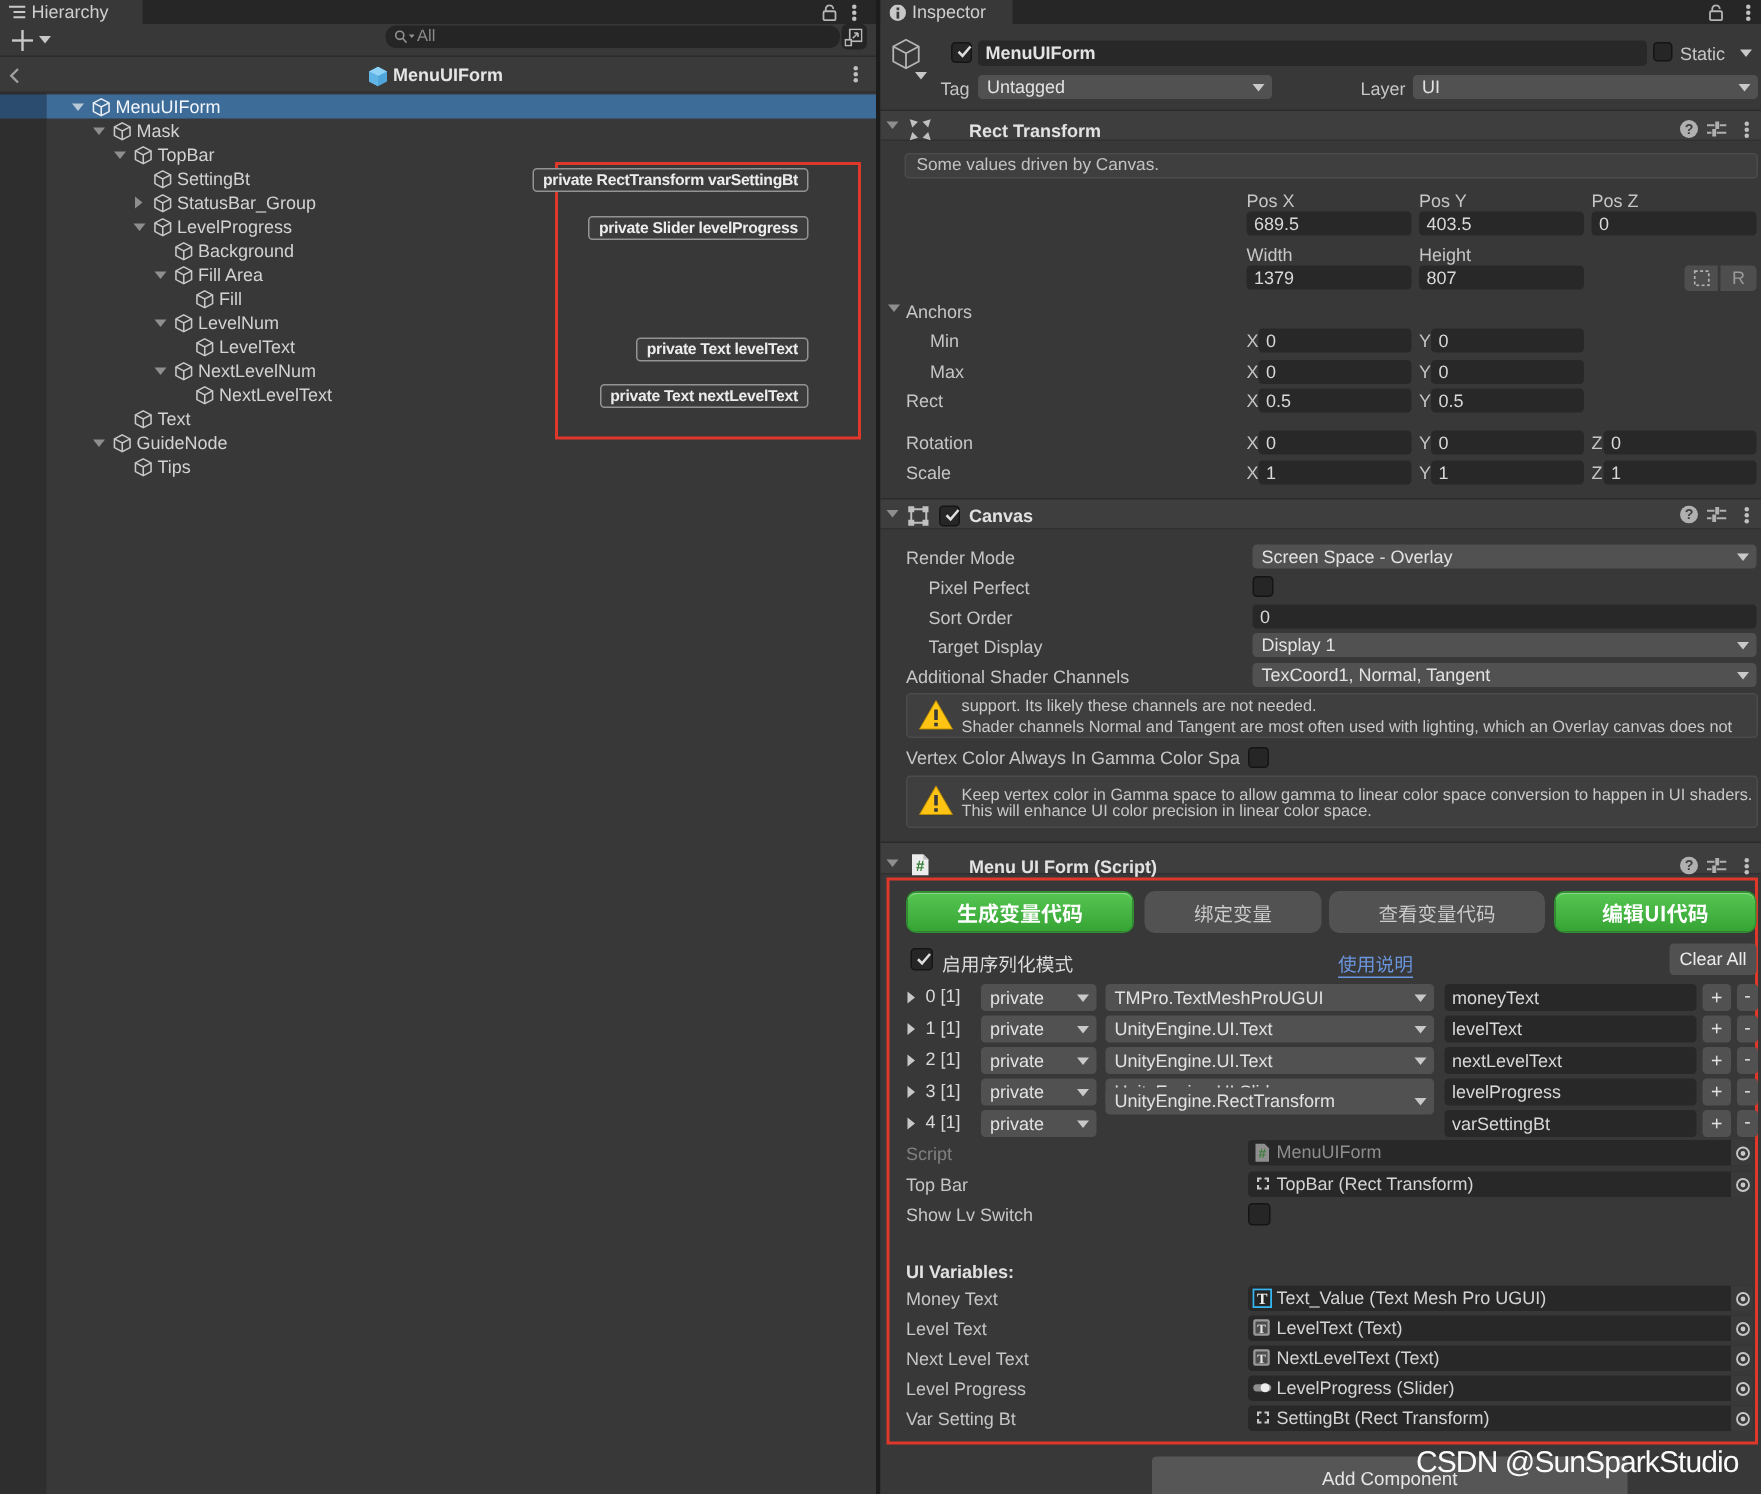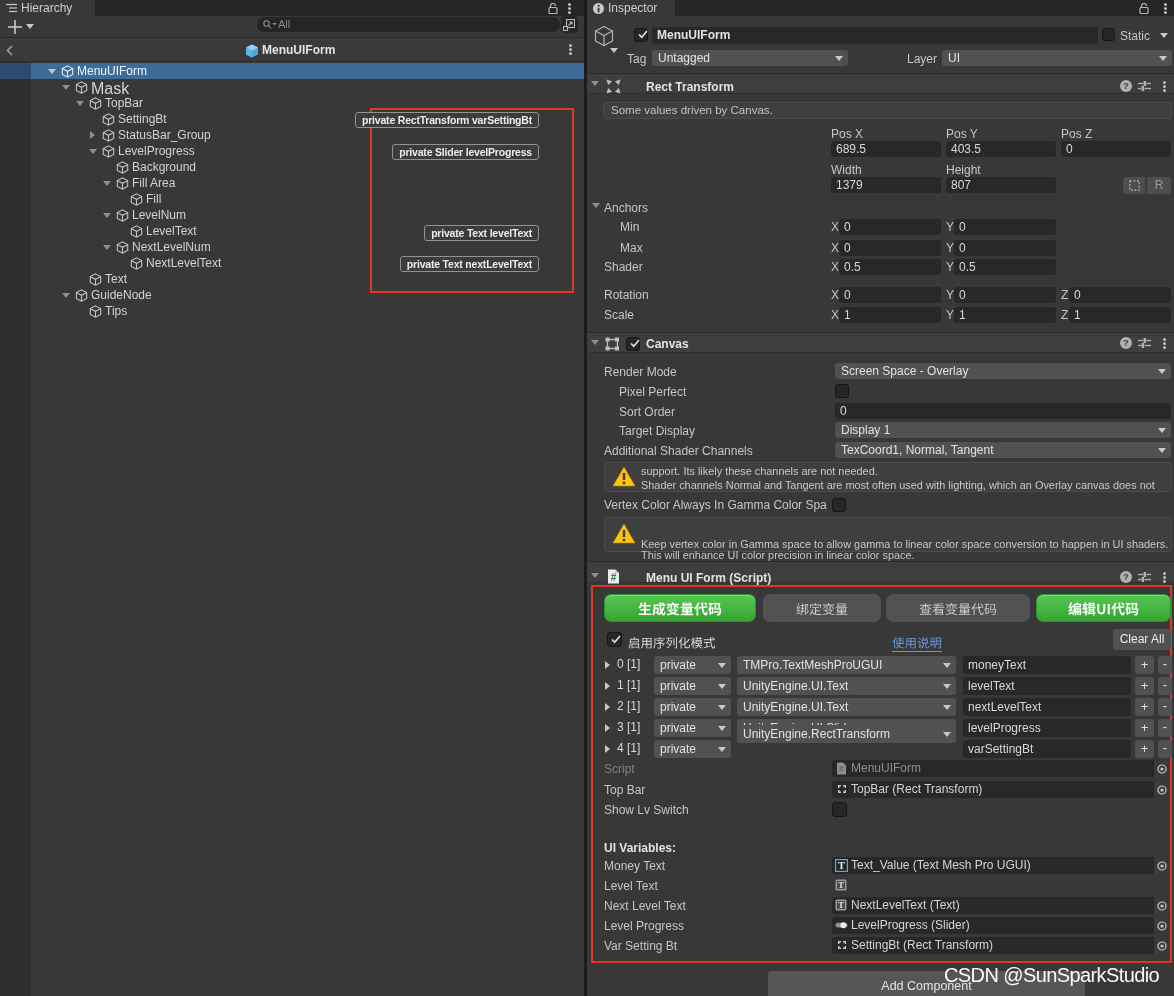--- a/index.html
+++ b/index.html
@@ -95,21 +95,21 @@
       <svg class="abs" style="left:61px;top:65px" width="13" height="13" fill="none" stroke="#e8eef4" stroke-width="1.05">
         <path d="M6.5 0.9 L11.7 3.6 L11.7 9.4 L6.5 12.1 L1.3 9.4 L1.3 3.6 Z"></path>
         <path d="M1.3 3.6 L6.5 6.3 L11.7 3.6 M6.5 6.3 L6.5 12.1"></path>
       </svg>
       <div class="abs" style="left:77px;top:64px;color:#f2f6fa;font-size:12px;white-space:nowrap">MenuUIForm</div>
   <div class="tri-d" style="left:62px;top:85px;border-top-color:#8e8e8e"></div>
       <svg class="abs" style="left:75px;top:81px" width="13" height="13" fill="none" stroke="#c8c8c8" stroke-width="1.05">
         <path d="M6.5 0.9 L11.7 3.6 L11.7 9.4 L6.5 12.1 L1.3 9.4 L1.3 3.6 Z"></path>
         <path d="M1.3 3.6 L6.5 6.3 L11.7 3.6 M6.5 6.3 L6.5 12.1"></path>
       </svg>
-      <div class="abs" style="left:91px;top:80px;color:#d2d2d2;font-size:16px;white-space:nowrap">Mask</div>
+      <div class="abs" style="left:91px;top:80px;color:#d2d2d2;font-size:12px;white-space:nowrap">Mask</div>
   <div class="tri-d" style="left:76px;top:101px;border-top-color:#8e8e8e"></div>
       <svg class="abs" style="left:89px;top:97px" width="13" height="13" fill="none" stroke="#c8c8c8" stroke-width="1.05">
         <path d="M6.5 0.9 L11.7 3.6 L11.7 9.4 L6.5 12.1 L1.3 9.4 L1.3 3.6 Z"></path>
         <path d="M1.3 3.6 L6.5 6.3 L11.7 3.6 M6.5 6.3 L6.5 12.1"></path>
       </svg>
       <div class="abs" style="left:105px;top:96px;color:#d2d2d2;font-size:12px;white-space:nowrap">TopBar</div>
   <svg class="abs" style="left:102px;top:113px" width="13" height="13" fill="none" stroke="#c8c8c8" stroke-width="1.05">
         <path d="M6.5 0.9 L11.7 3.6 L11.7 9.4 L6.5 12.1 L1.3 9.4 L1.3 3.6 Z"></path>
         <path d="M1.3 3.6 L6.5 6.3 L11.7 3.6 M6.5 6.3 L6.5 12.1"></path>
       </svg>
@@ -279,21 +279,21 @@
   <div class="lbl" style="left:33px;top:219px">Min</div>
   <div class="lbl" style="left:244px;top:219px">X</div>
       <div class="fld" style="left:252px;top:219px;width:102px">0</div>
   <div class="lbl" style="left:359px;top:219px">Y</div>
       <div class="fld" style="left:367px;top:219px;width:102px">0</div>
   <div class="lbl" style="left:33px;top:240px">Max</div>
   <div class="lbl" style="left:244px;top:240px">X</div>
       <div class="fld" style="left:252px;top:240px;width:102px">0</div>
   <div class="lbl" style="left:359px;top:240px">Y</div>
       <div class="fld" style="left:367px;top:240px;width:102px">0</div>
-  <div class="lbl" style="left:17px;top:259px">Shader</div>
+  <div class="lbl" style="left:17px;top:259px">Rect</div>
   <div class="lbl" style="left:244px;top:259px">X</div>
       <div class="fld" style="left:252px;top:259px;width:102px">0.5</div>
   <div class="lbl" style="left:359px;top:259px">Y</div>
       <div class="fld" style="left:367px;top:259px;width:102px">0.5</div>
   <div class="lbl" style="left:17px;top:287px">Rotation</div>
   <div class="lbl" style="left:244px;top:287px">X</div>
       <div class="fld" style="left:252px;top:287px;width:102px">0</div>
   <div class="lbl" style="left:359px;top:287px">Y</div>
       <div class="fld" style="left:367px;top:287px;width:102px">0</div>
   <div class="lbl" style="left:474px;top:287px">Z</div>
@@ -361,21 +361,21 @@
       </div>
   <div class="lbl" style="left:17px;top:497px;width:228px;overflow:hidden">Vertex Color Always In Gamma Color Spa</div>
   <div class="cb" style="left:245px;top:498px"></div>
   <div class="helpbox" style="left:17px;top:517px;width:568px;height:35px"></div>
   <svg class="abs" style="left:25px;top:523px" width="24" height="21">
         <path d="M12 1 L23 20 L1 20 Z" fill="#ffc413" stroke="#b98a00" stroke-width="0.6"></path>
         <rect x="10.8" y="7" width="2.4" height="7" fill="#3a3a3a"></rect>
         <rect x="10.8" y="15.8" width="2.4" height="2.4" fill="#3a3a3a"></rect>
       </svg>
   <div class="abs" style="left:54px;top:522px;font-size:10.9px;line-height:11px;color:#c8c8c8;white-space:nowrap">
-        <div style="margin-top:17px">Keep vertex color in Gamma space to allow gamma to linear color space conversion to happen in UI shaders.</div>
+        <div style="margin-top:3px">Keep vertex color in Gamma space to allow gamma to linear color space conversion to happen in UI shaders.</div>
         <div style="margin-top:0px">This will enhance UI color precision in linear color space.</div>
       </div>
 
   <div class="hdr" style="top:561px;height:22px"></div>
   <div class="tri-d" style="left:4px;top:573px"></div>
   <div class="abs" style="left:20px;top:569px">
         <svg width="13" height="15">
           <path d="M1 0.5 h7.5 l3.5 3.5 v10.5 h-11 Z" fill="#ececec"></path>
           <path d="M8.5 0.5 l3.5 3.5 h-3.5 Z" fill="#bdbdbd"></path>
           <text x="6.5" y="11.5" text-anchor="middle" font-size="10" font-weight="bold" fill="#2e7d32" font-family="Liberation Sans">#</text>
@@ -506,20 +506,26 @@
           <svg style="margin:4px auto 0" width="10" height="10" fill="none">
             <circle cx="5" cy="5" r="4" stroke="#c8c8c8" stroke-width="1.2"></circle>
             <circle cx="5" cy="5" r="1.6" fill="#c8c8c8"></circle>
           </svg>
         </span></div>
   <svg class="abs" style="left:248px;top:859px" width="13" height="13">
         <rect x="0.5" y="0.5" width="12" height="12" fill="#252525" stroke="#35b6f0" stroke-width="1.4"></rect>
         <text x="6.5" y="10.2" text-anchor="middle" font-size="10.5" font-weight="bold" fill="#f0f0f0" font-family="Liberation Serif">T</text>
       </svg>
   <div class="lbl" style="left:17px;top:878px">Level Text</div>
+  <div class="objfld" style="left:245px;top:877px;width:337px"><span style="padding-left:19px">LevelText (Text)</span><span class="picker">
+          <svg style="margin:4px auto 0" width="10" height="10" fill="none">
+            <circle cx="5" cy="5" r="4" stroke="#c8c8c8" stroke-width="1.2"></circle>
+            <circle cx="5" cy="5" r="1.6" fill="#c8c8c8"></circle>
+          </svg>
+        </span></div>
   <svg class="abs" style="left:248px;top:879px" width="12" height="12">
         <rect x="0.5" y="0.5" width="11" height="11" rx="1.5" fill="#9a9a9a"></rect>
         <rect x="2" y="2" width="8" height="8" fill="#4c4c4c"></rect>
         <text x="6" y="9.4" text-anchor="middle" font-size="8.5" font-weight="bold" fill="#e8e8e8" font-family="Liberation Serif">T</text>
       </svg>
   <div class="lbl" style="left:17px;top:898px">Next Level Text</div>
   <div class="objfld" style="left:245px;top:897px;width:337px"><span style="padding-left:19px">NextLevelText (Text)</span><span class="picker">
           <svg style="margin:4px auto 0" width="10" height="10" fill="none">
             <circle cx="5" cy="5" r="4" stroke="#c8c8c8" stroke-width="1.2"></circle>
             <circle cx="5" cy="5" r="1.6" fill="#c8c8c8"></circle>

